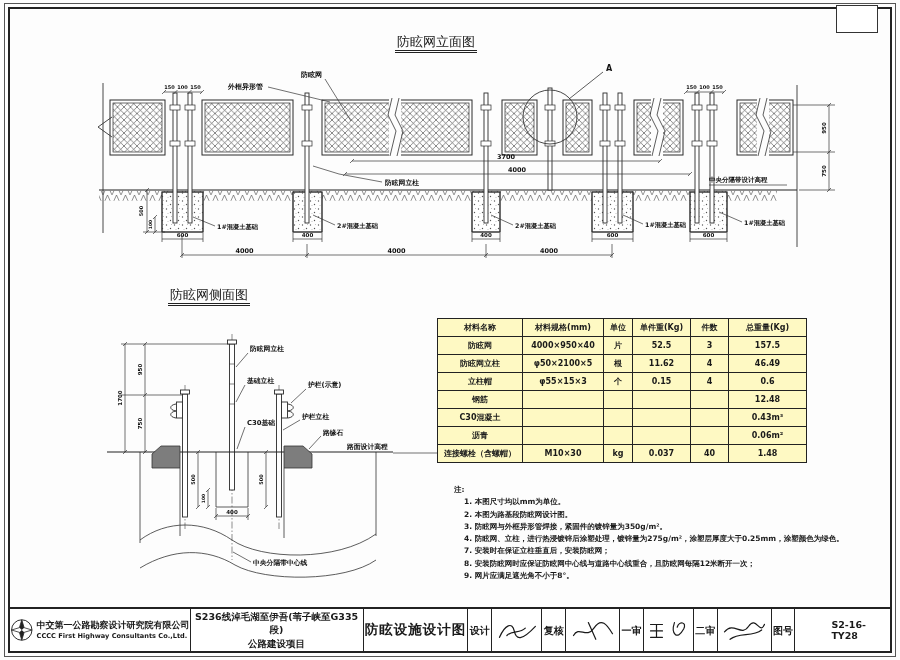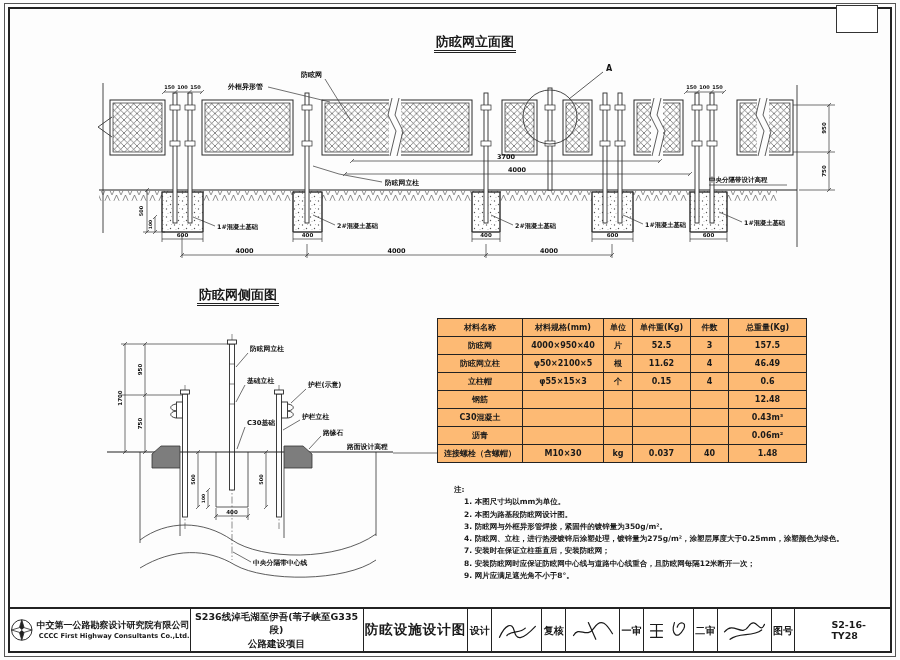--- a/index.html
+++ b/index.html
@@ -4,42 +4,42 @@
 <style>
   html,body{margin:0;padding:0;}
   body{
     width:900px;height:660px;position:relative;background:#fdfdfd;
     font-family:"DejaVu Sans","Liberation Sans",sans-serif;color:#1a1a1a;
     overflow:hidden;
   }
   .border-outer{position:absolute;left:4px;top:3px;right:4px;bottom:3px;border:1px solid #555;}
   .border-inner{position:absolute;left:8px;top:7px;right:8px;bottom:7px;border:2px solid #222;}
   .corner-box{position:absolute;left:836px;top:5px;width:40px;height:26px;border:1px solid #333;background:#fff;}
-  .view-title{position:absolute;font-weight:bold;font-size:13px;text-align:center;}
+  .view-title{position:absolute;font-weight:normal;font-size:13px;text-align:left;}
   .view-title span{border-bottom:3px double #222;padding:0 2px 1px 2px;}
   .table-title{position:absolute;left:445px;top:299px;width:370px;text-align:center;font-weight:bold;font-size:13px;margin-top:20px;}
   table.materials{
-    position:absolute;left:437px;top:318px;border-collapse:collapse;background:#fdba74;
+    position:absolute;left:437px;top:318px;border-collapse:collapse;background:#fef9c3;
   }
   table.materials th,table.materials td{
     border:1px solid #222;font-size:8px;text-align:center;height:17px;padding:0 2px;
     font-weight:bold;white-space:nowrap;
   }
   .notes{position:absolute;left:460px;top:484px;width:422px;font-size:7.5px;font-weight:600;line-height:12.3px;}
   .notes .note-line{padding-left:10px;text-indent:-6px;}
   .notes .notes-head{padding-left:0;}
   .titleblock{
     position:absolute;left:10px;right:10px;bottom:9px;height:42px;border-top:2px solid #222;
     display:flex;align-items:stretch;background:#fff;
   }
   .tb-cell{border-right:1.5px solid #222;display:flex;align-items:center;justify-content:center;
     flex-direction:column;overflow:hidden;}
   .tb-cell:last-child{border-right:none;}
   .tb-company{width:190px;flex-direction:row;gap:3px;}
-  .tb-company .names{display:flex;flex-direction:column;align-items:flex-end;line-height:1.25;}
+  .tb-company .names{display:flex;flex-direction:column;align-items:flex-start;line-height:1.25;}
   .company-cn{font-size:9px;font-weight:bold;white-space:nowrap;}
   .company-en{font-size:6.6px;font-weight:bold;white-space:nowrap;}
   .tb-project{width:182px;font-size:9.5px;font-weight:bold;line-height:1.4;text-align:center;}
   .tb-title{width:110px;font-size:13.5px;font-weight:bold;letter-spacing:1px;}
   .tb-label{width:24px;font-size:10px;font-weight:bold;line-height:1.1;text-align:center;}
   .tb-sig{padding:1px;}
   .tb-no{width:62px;font-size:9.5px;font-weight:bold;margin-left:36px;}
   svg text{fill:#111;font-family:"DejaVu Sans","Liberation Sans",sans-serif;font-weight:600;}
 </style>
 </head>

